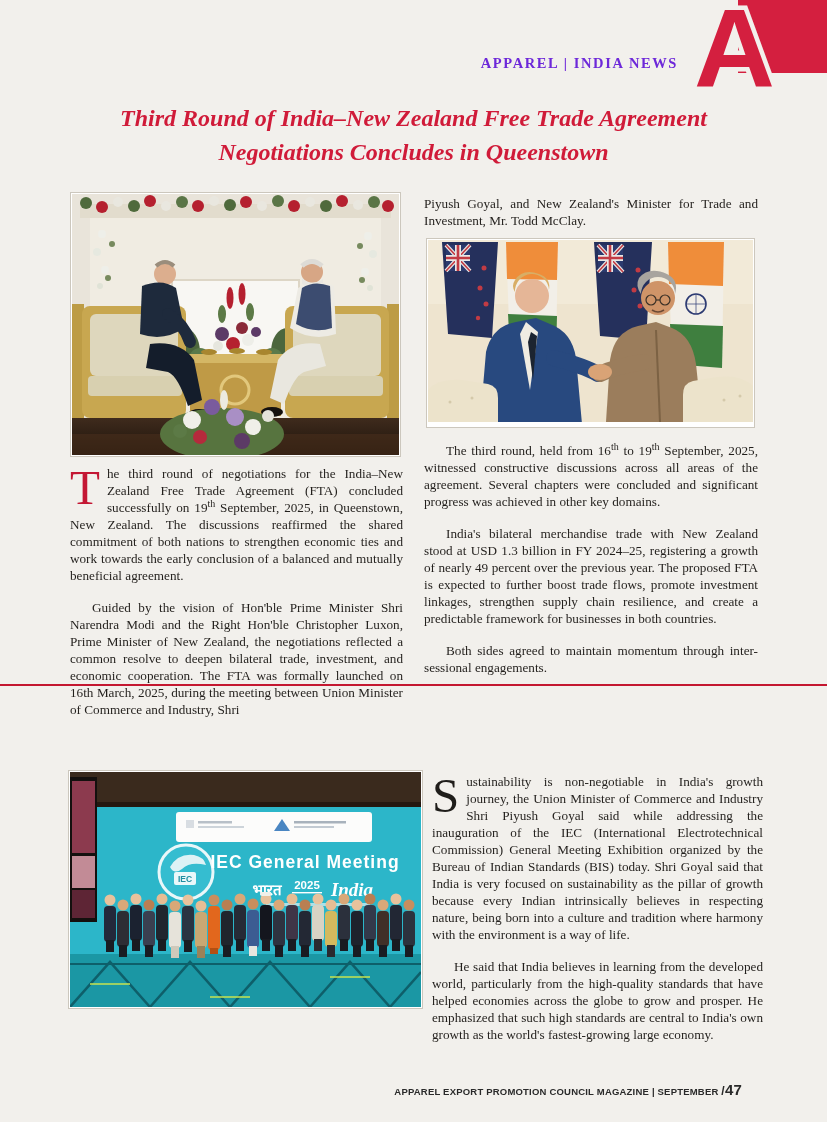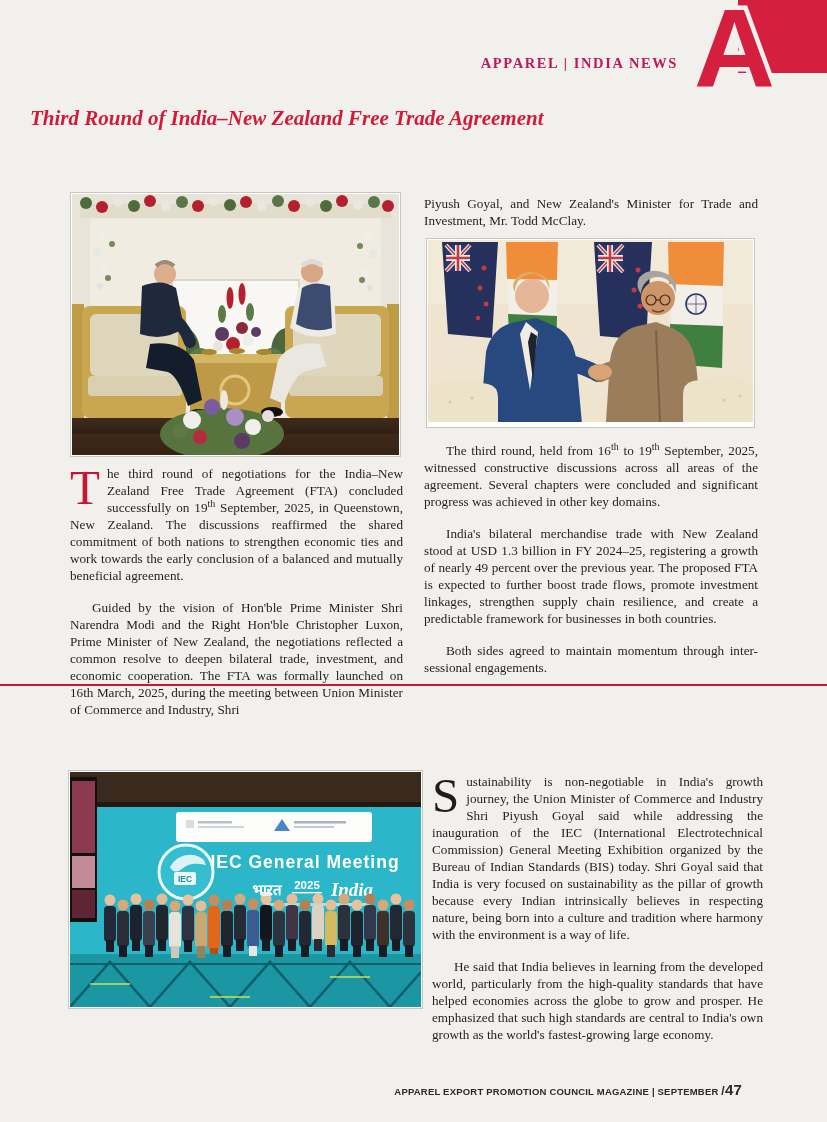--- a/index.html
+++ b/index.html
@@ -1,24 +1,24 @@
 <!DOCTYPE html>
 <html><head>
 <meta charset="utf-8">
 <style>
   html,body{margin:0;padding:0;background:#e8e6e2;}
   .page{position:relative;width:827px;height:1122px;margin:0 auto;background:#f2f0ec;
         font-family:"Liberation Serif",serif;overflow:hidden;}
   
   .masthead{position:absolute;top:55px;right:149px;font-size:14.5px;font-weight:bold;
-            letter-spacing:1.6px;color:#be185d;}
+            letter-spacing:1.6px;color:#6d28d9;}
   .logo{position:absolute;top:0;right:0;width:141px;height:100px;}
   
-  .a-title{position:absolute;left:30px;right:30px;margin:0;text-align:left;color:#d01b39;
-           font-style:italic;font-weight:bold;font-size:21px;line-height:34px;font-family:"Liberation Serif",serif;}
+  .a-title{position:absolute;left:30px;right:30px;margin:0;text-align:center;color:#d01b39;
+           font-style:italic;font-weight:bold;font-size:24px;line-height:34px;font-family:"Liberation Serif",serif;}
   .a-title .tl{display:block;}
   #title1{top:101px;}
   #title2{top:696px;}
   
   .col{position:absolute;font-size:13.2px;line-height:17px;text-align:justify;color:#221f1c;}
   .col p{margin:0;}
   .indent{text-indent:22px;}
   .mt{margin-top:15px !important;}
   .mt2{margin-top:14px !important;}
   #col1a{left:70px;top:192px;width:333px;}
@@ -50,20 +50,21 @@
   <div class="masthead">APPAREL | INDIA NEWS</div>
   <div class="logo">
     <svg viewBox="0 0 141 100" width="141" height="100">
       <rect x="52" y="0" width="89" height="73" fill="#d41f3f"></rect>
       <text x="8" y="87" font-family="Liberation Sans, sans-serif" font-size="112" font-weight="bold" fill="#d41f3f" stroke="#f2f0ec" stroke-width="9" paint-order="stroke">A</text>
     </svg>
   </div>
 
   <h1 class="a-title" id="title1">
     <span class="tl">Third Round of India–New Zealand Free Trade Agreement</span>
+    <span class="tl">Negotiations Concludes in Queenstown</span>
   </h1>
 
   <div class="col" id="col1a">
     <div class="photo" id="photo1">
       <svg viewBox="0 0 327 261" width="327" height="261" preserveAspectRatio="none">
         <defs>
           <linearGradient id="g1floor" x1="0" y1="0" x2="0" y2="1">
             <stop offset="0" stop-color="#3f2b1d"></stop>
               <stop offset="1" stop-color="#1c1209"></stop>
           </linearGradient>

